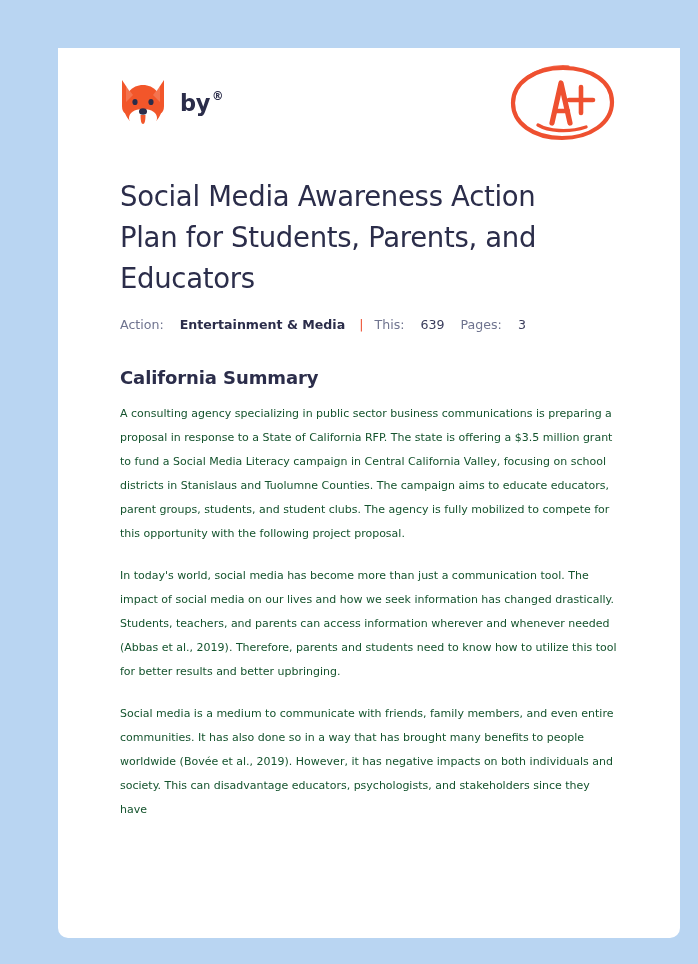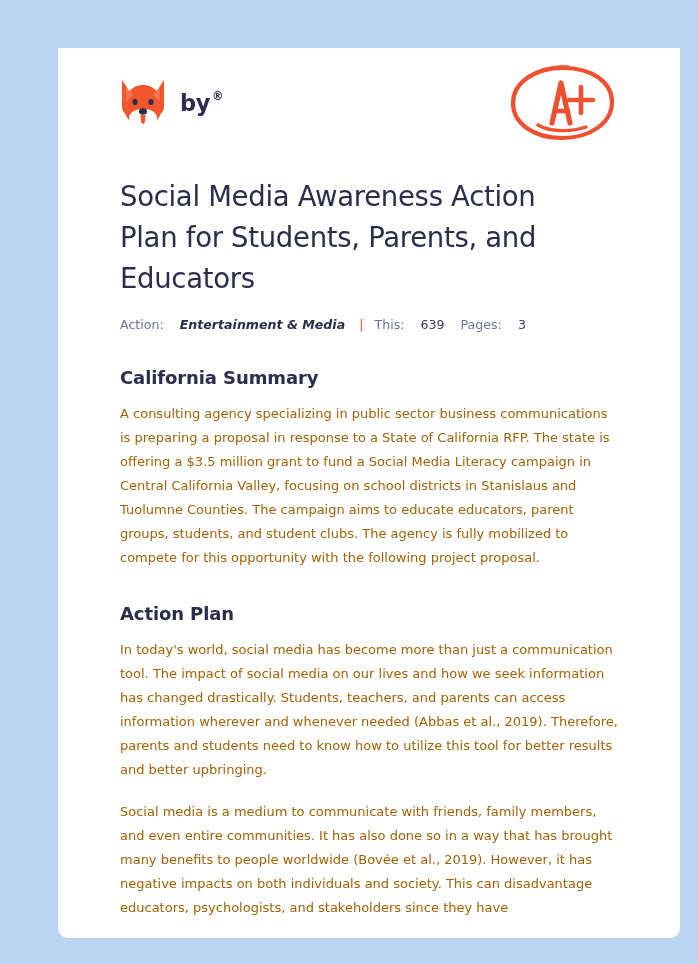--- a/index.html
+++ b/index.html
@@ -86,39 +86,39 @@
     max-width: 470px;
   }
 
   .doc-meta {
     margin-top: 17px;
     font-size: 12.6px;
     color: #8e93ad;
     line-height: 1.4;
     white-space: nowrap;
   }
-  .meta-strong { color: #2b2d4a; font-weight: 600; font-style: italic; }
+  .meta-strong { color: #2b2d4a; font-weight: 600; }
   .meta-sep { color: #ee5030; margin: 0 7px 0 10px; }
   .meta-pair { color: #6f748f; }
   .meta-value { color: #3a3d5c; }
   .meta-gap { display: inline-block; width: 8px; }
 
   
   .section-heading {
     font-size: 18px;
     font-weight: 700;
     color: #2b2d4a;
     margin-top: 33px;
     letter-spacing: -0.1px;
   }
 
   .body-text {
-    font-size: 13px;
+    font-size: 11px;
     line-height: 24px;
-    color: #a16207;
+    color: #14532d;
     margin-top: 14px;
     text-align: left;
   }
   .body-text + .body-text { margin-top: 18px; }
 </style>
 </head>
 <body>
 
 <div class="page-canvas">
   <div class="paper">
@@ -180,19 +180,18 @@
         <span class="meta-value">639</span>
         <span class="meta-gap"></span>
         <span class="meta-pair">Pages:</span>
         <span class="meta-gap"></span>
         <span class="meta-value">3</span>
       </div>
 
       <h2 class="section-heading">California Summary</h2>
       <p class="body-text">A consulting agency specializing in public sector business communications is preparing a proposal in response to a State of California RFP. The state is offering a $3.5 million grant to fund a Social Media Literacy campaign in Central California Valley, focusing on school districts in Stanislaus and Tuolumne Counties. The campaign aims to educate educators, parent groups, students, and student clubs. The agency is fully mobilized to compete for this opportunity with the following project proposal.</p>
 
-      <h2 class="section-heading">Action Plan</h2>
       <p class="body-text">In today's world, social media has become more than just a communication tool. The impact of social media on our lives and how we seek information has changed drastically. Students, teachers, and parents can access information wherever and whenever needed (Abbas et al., 2019). Therefore, parents and students need to know how to utilize this tool for better results and better upbringing.</p>
       <p class="body-text">Social media is a medium to communicate with friends, family members, and even entire communities. It has also done so in a way that has brought many benefits to people worldwide (Bovée et al., 2019). However, it has negative impacts on both individuals and society. This can disadvantage educators, psychologists, and stakeholders since they have</p>
 
     </div>
   </div>
 </div>
 
 </body></html>

